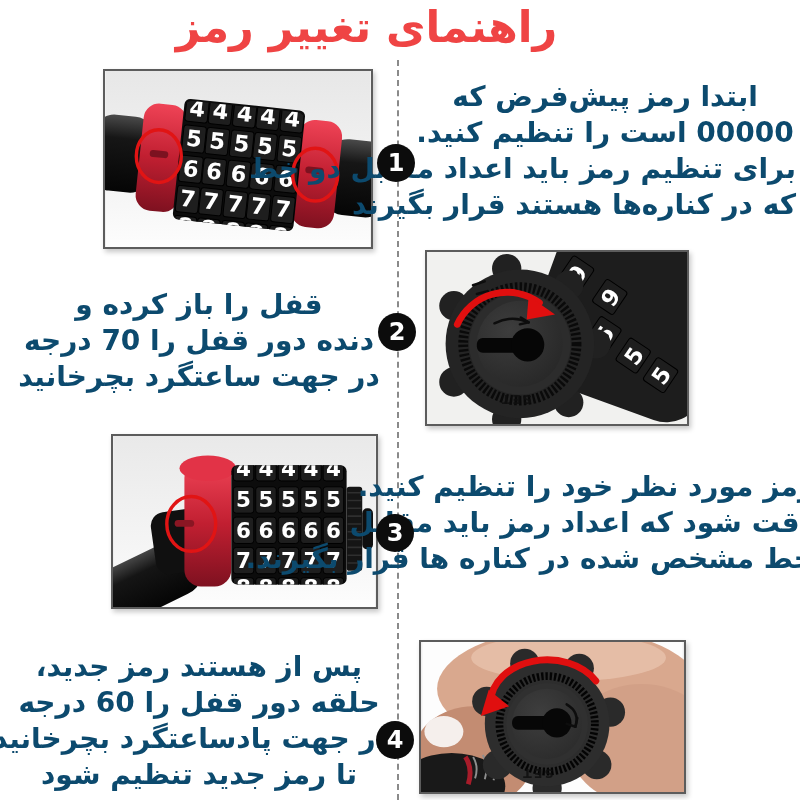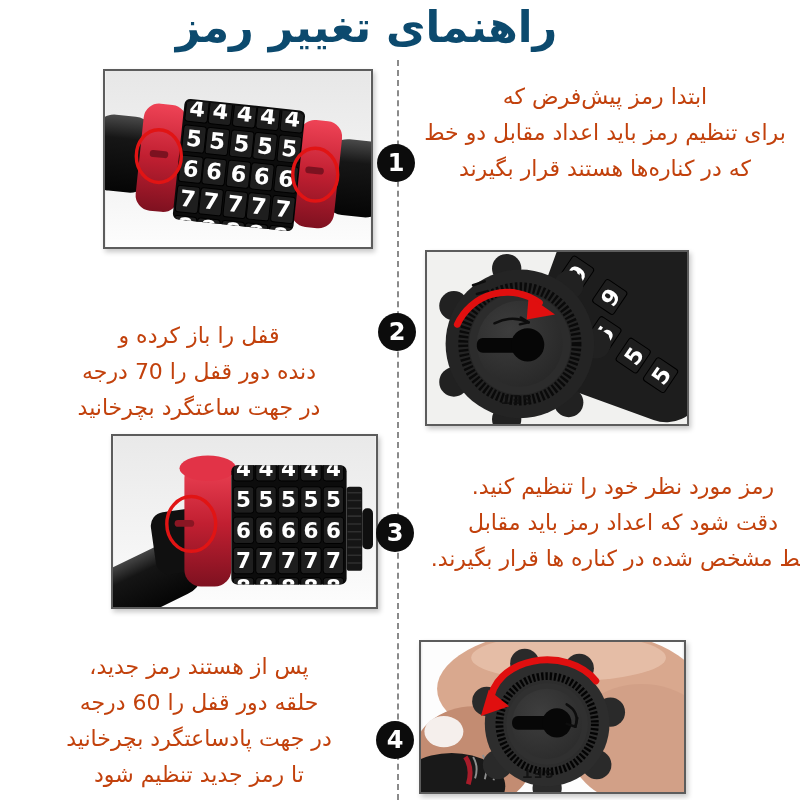--- a/index.html
+++ b/index.html
@@ -1,44 +1,44 @@
 <!DOCTYPE html>
 <html lang="fa"><head>
 <meta charset="utf-8">
 <style>
   * { margin:0; padding:0; box-sizing:border-box; }
   html,body { width:800px; height:800px; background:#ffffff;
               font-family:"DejaVu Sans","Liberation Sans",sans-serif; }
   .canvas { position:relative; width:800px; height:800px; background:#fff; overflow:hidden; }
 
   .title { position:absolute; top:2px; left:0; width:733px; text-align:center;
-           direction:rtl; font-size:43px; font-weight:bold; color:#0c4a6e; z-index:2; }
+           direction:rtl; font-size:43px; font-weight:bold; color:#ef4444; z-index:2; }
 
   .dash { position:absolute; left:397px; top:60px; height:740px; width:0;
           border-left:2px dashed #8a8a8a; z-index:1; }
 
   .badge { position:absolute; width:38px; height:38px; border-radius:50%;
            background:#0c0c0c; color:#fff; font-weight:bold; font-size:24px;
            display:flex; align-items:center; justify-content:center; z-index:3; }
   .b1 { left:377px; top:144px; } .b2 { left:378px; top:313px; }
   .b3 { left:376px; top:514px; } .b4 { left:376px; top:721px; }
 
   .photo { position:absolute; border:2px solid #5c5c5c; background:#efefef;
            box-shadow:2px 3px 5px rgba(0,0,0,.22); z-index:2; }
   .photo svg { display:block; width:100%; height:100%; }
   .p1 { left:103px; top:69px;  width:270px; height:180px; }
   .p2 { left:425px; top:250px; width:264px; height:176px; }
   .p3 { left:111px; top:434px; width:267px; height:175px; }
   .p4 { left:419px; top:640px; width:267px; height:154px; }
 
   .tblock { position:absolute; width:382px; z-index:2; }
-  .t1 { left:414px; top:79px; }  .t2 { left:8px; top:287px;margin-top:31px; }
+  .t1 { left:414px; top:79px; }  .t2 { left:8px; top:287px; }
   .t3 { left:432px; top:469px; } .t4 { left:8px; top:649px; }
-  .tline { direction:rtl; text-align:center; font-size:22px; font-weight:normal;
-           color:#c2410c; line-height:36px; white-space:nowrap; }
+  .tline { direction:rtl; text-align:center; font-size:28px; font-weight:bold;
+           color:#0c4a6e; line-height:36px; white-space:nowrap; }
 
   .tile { fill:#1e1e1e; stroke:#000; stroke-width:1; }
   .dgt  { fill:#fff; font-weight:bold; font-size:23px; text-anchor:middle;
           font-family:"DejaVu Sans",sans-serif; }
   .dgt3 { font-size:22px; }
   .ann    { stroke:#e11414; stroke-width:3.5; fill:none; }
   .redarc { stroke:#e00f0f; stroke-width:7; fill:none; stroke-linecap:round; }
   .eng    { stroke:#0d0d0d; stroke-width:2.5; fill:none; stroke-linecap:round; }
   .setl   { fill:#0f0f0f; font-size:13px; font-weight:bold; letter-spacing:2px;
             text-anchor:middle; opacity:.85; font-family:"DejaVu Sans",sans-serif; }
@@ -152,20 +152,21 @@
         <rect x="44" y="90" width="19" height="7" rx="3.5" fill="#7c1220"></rect>
         <rect x="204" y="90" width="19" height="7" rx="3.5" fill="#7c1220"></rect>
       </g>
       <ellipse class="ann" cx="54" cy="87" rx="23" ry="27"></ellipse>
       <ellipse class="ann" cx="214" cy="106" rx="23" ry="27"></ellipse>
     </svg>
   </figure>
 
   <div class="tblock t1">
     <div class="tline">ابتدا رمز پیش‌فرض که</div>
+    <div class="tline">00000 است را تنظیم کنید.</div>
     <div class="tline">برای تنظیم رمز باید اعداد مقابل دو خط</div>
     <div class="tline">که در کناره‌ها هستند قرار بگیرند</div>
   </div>
 
   <div class="tblock t2">
     <div class="tline">قفل را باز کرده و</div>
     <div class="tline">دنده دور قفل را 70 درجه</div>
     <div class="tline">در جهت ساعتگرد بچرخانید</div>
   </div>
 

